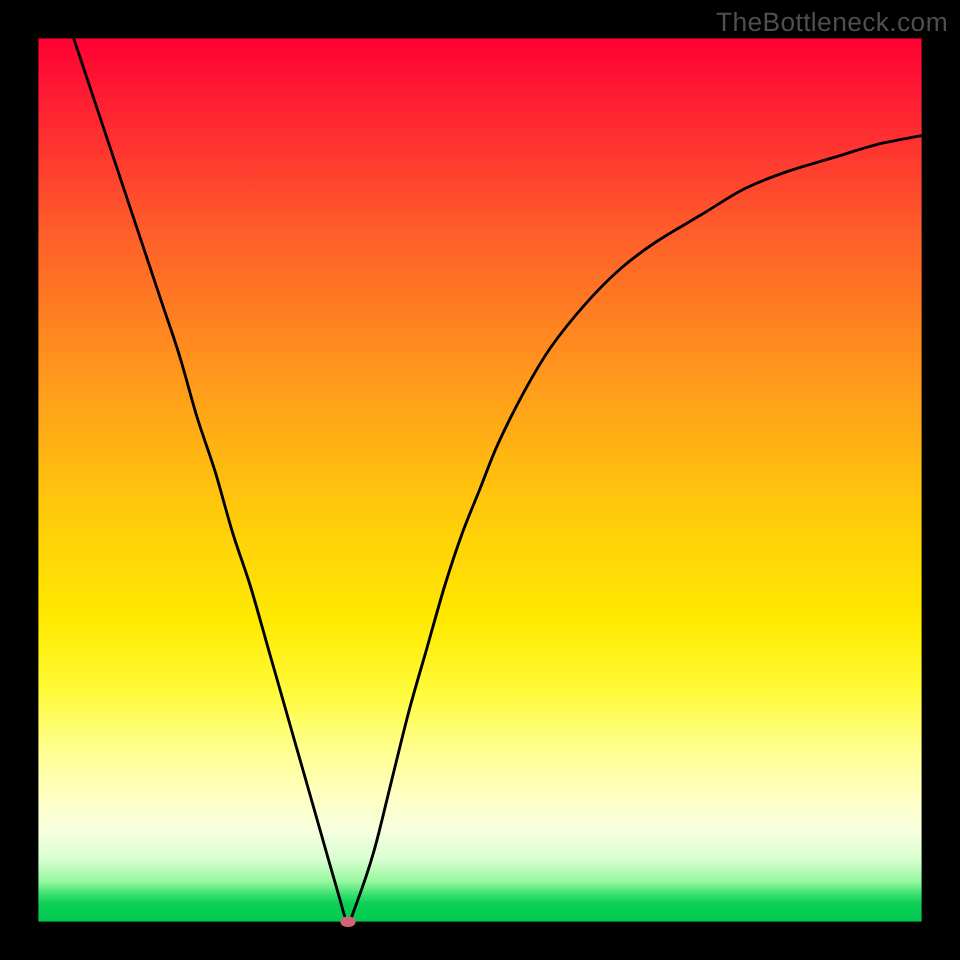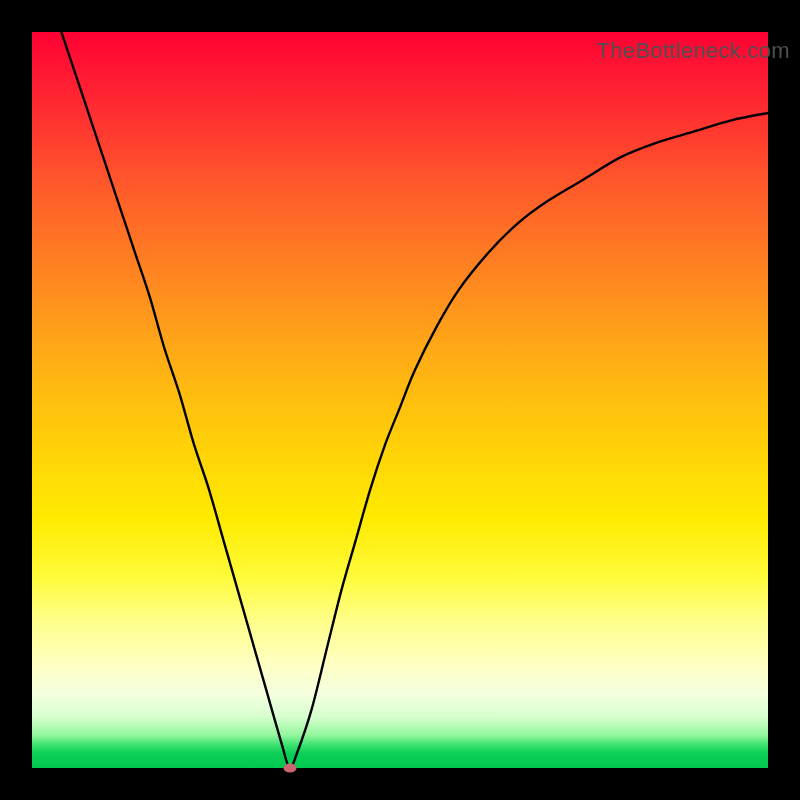--- a/index.html
+++ b/index.html
@@ -45,21 +45,20 @@
   }
   .watermark {
     position: absolute;
     top: 6px;
     right: 10px;
     color: #4f4f4f;
     font-size: 22px;
     font-weight: 500;
     letter-spacing: 0.3px;
     z-index: 5;
-    margin-top: 32px;
   }
   svg.curve {
     position: absolute;
     left: 0; top: 0;
     width: 100%; height: 100%;
     z-index: 3;
   }
   .marker {
     position: absolute;
     width: 13px;

